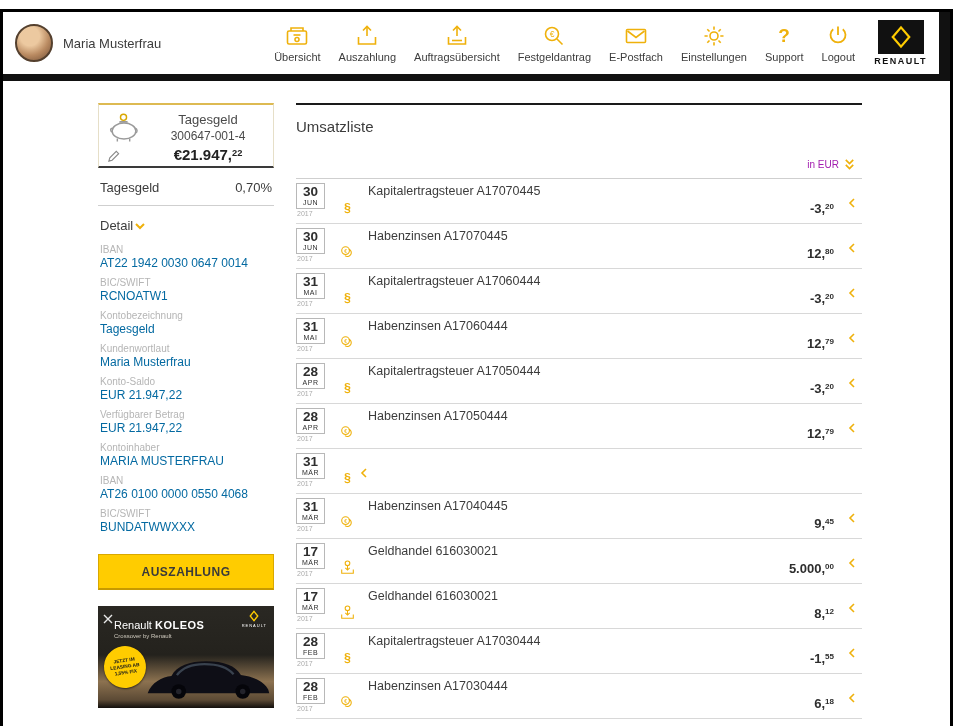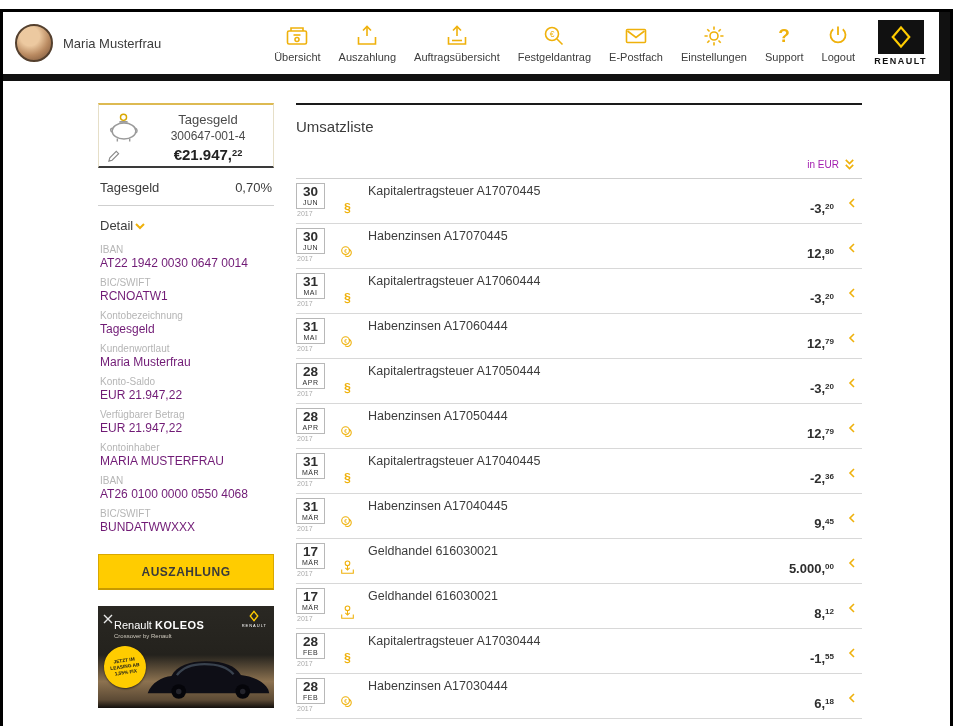--- a/index.html
+++ b/index.html
@@ -41,21 +41,21 @@
   .acct-balance{font-size:15px;font-weight:bold;color:#222;margin-top:3px;}
   .sup{font-size:0.62em;position:relative;top:-0.45em;}
   .rate-row{display:flex;justify-content:space-between;padding:12px 2px 10px;border-bottom:1px solid #cfcfcf;
     font-size:13px;color:#3c3c3c;}
   .detail-header{display:flex;justify-content:flex-start;align-items:center;padding:12px 2px 4px;
     font-size:13px;color:#3c3c3c;cursor:pointer;}
   .chev{width:14px;height:14px;color:var(--gold);}
   .chev svg{width:100%;height:100%;}
   .field{margin:7px 2px 0;}
   .field-label{font-size:10px;color:#b5b5b5;}
-  .field-value{font-size:12px;color:#701a75;margin-top:1px;}
+  .field-value{font-size:12px;color:#0369a1;margin-top:1px;}
   .ref-title{font-size:13px;color:#3c3c3c;padding:9px 2px;margin-top:12px;
     border-top:1px solid #cfcfcf;border-bottom:1px solid #cfcfcf;}
   .payout-btn{margin-top:20px;width:100%;height:36px;background:var(--accent);
     border:1px solid #d9a800;border-bottom:2px solid #c79a00;font-family:inherit;
     font-weight:bold;font-size:12px;color:#3a3a3a;letter-spacing:0.5px;cursor:pointer;}
 
   
   .ad{margin-top:16px;position:relative;height:102px;overflow:hidden;cursor:pointer;
     background:linear-gradient(180deg,#2a2823 0%,#24221d 48%,#8c7250 74%,#5c4a35 92%,#120f0c 100%);}
   .ad-close{position:absolute;top:4px;left:5px;width:10px;height:10px;cursor:pointer;}
@@ -548,26 +548,20 @@
         <div class="date-day">31</div>
         <div class="date-month">MÄR</div>
       </div>
       <div class="date-year">2017</div>
     </div>
     <span class="txn-icon">
               <svg viewBox="0 0 22 22">
                 <text x="11" y="17" font-size="16" text-anchor="middle" fill="currentColor" font-weight="bold">§</text>
               </svg>
             </span>
-    <div class="txn-main">
-      <div class="txn-desc">Kapitalertragsteuer A17040445</div>
-      <div class="txn-amount">
-        <span>-2,</span><span class="sup">36</span>
-      </div>
-    </div>
     <span class="txn-chevron">
       <svg viewBox="0 0 10 14">
                 <path d="M7.5 2 2.5 7l5 5" fill="none" stroke="currentColor" stroke-width="2"></path>
               </svg>
     </span>
   </div>
 
   <div class="txn-row">
     <div class="date-wrap">
       <div class="date-box">

